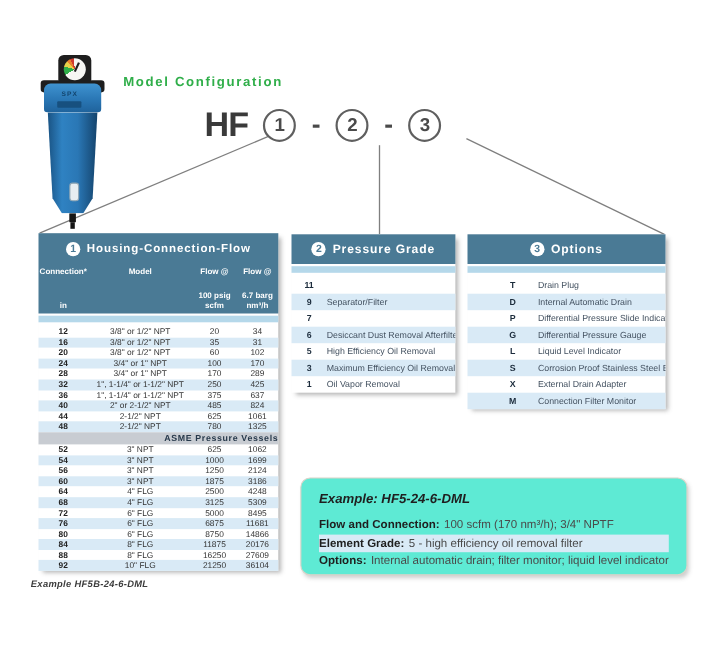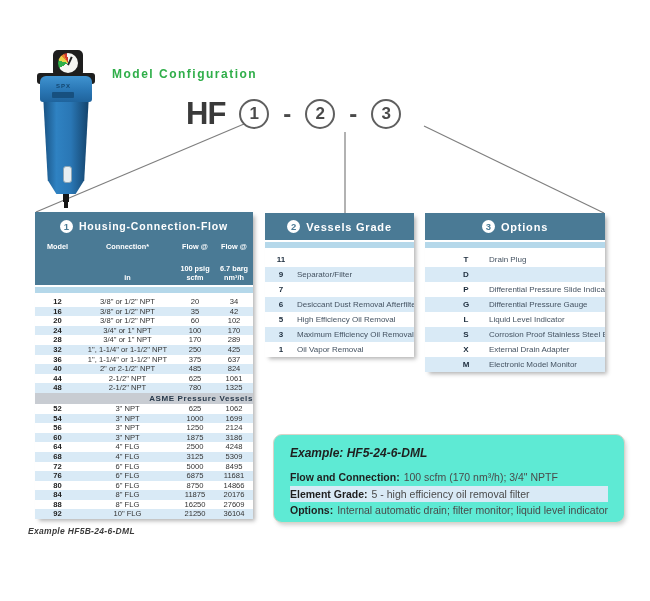--- a/index.html
+++ b/index.html
@@ -155,30 +155,30 @@
   <span class="slot-circle">3</span>
 </div>
 
 <div class="tbl" id="table1">
   <div class="tbl-title">
     <span class="num-badge">1</span>
     <span class="tbl-title-text">Housing-Connection-Flow</span>
   </div>
   <div class="t1-cols">
     <div class="t1-colcell">
+      <span>Connection*</span>
+        <span class="sp"></span>
+        <span></span>
+        <span>in</span>
+    </div>
+    <div class="t1-colcell">
       <span>Model</span>
         <span class="sp"></span>
         <span></span>
         <span></span>
-    </div>
-    <div class="t1-colcell">
-      <span>Connection*</span>
-        <span class="sp"></span>
-        <span></span>
-        <span>in</span>
     </div>
     <div class="t1-colcell">
       <span>Flow @</span>
         <span class="sp"></span>
         <span>100 psig</span>
         <span>scfm</span>
     </div>
     <div class="t1-colcell">
       <span>Flow @</span>
         <span class="sp"></span>
@@ -193,21 +193,21 @@
         <span class="c-model">12</span>
         <span>3/8" or 1/2" NPT</span>
         <span>20</span>
         <span>34</span>
       </div>
 
       <div class="t1-row alt">
         <span class="c-model">16</span>
         <span>3/8" or 1/2" NPT</span>
         <span>35</span>
-        <span>42</span>
+        <span>31</span>
       </div>
 
       <div class="t1-row">
         <span class="c-model">20</span>
         <span>3/8" or 1/2" NPT</span>
         <span>60</span>
         <span>102</span>
       </div>
 
       <div class="t1-row alt">
@@ -344,21 +344,21 @@
         <span>10" FLG</span>
         <span>21250</span>
         <span>36104</span>
       </div>
     </div>
 </div>
 
 <div class="tbl" id="table2">
   <div class="tbl-title">
     <span class="num-badge">2</span>
-    <span class="tbl-title-text">Vessels Grade</span>
+    <span class="tbl-title-text">Pressure Grade</span>
   </div>
   <div class="divider-band"></div>
   <div>
 
       <div class="code-row">
         <span class="code-cell">11</span>
       </div>
 
       <div class="code-row alt">
         <span class="code-cell">9</span>
@@ -399,20 +399,21 @@
   <div class="divider-band"></div>
   <div>
 
       <div class="code-row">
         <span class="code-cell">T</span>
         <span class="label-cell">Drain Plug</span>
       </div>
 
       <div class="code-row alt">
         <span class="code-cell">D</span>
+        <span class="label-cell">Internal Automatic Drain</span>
       </div>
 
       <div class="code-row">
         <span class="code-cell">P</span>
         <span class="label-cell">Differential Pressure Slide Indicator</span>
       </div>
 
       <div class="code-row alt">
         <span class="code-cell">G</span>
         <span class="label-cell">Differential Pressure Gauge</span>
@@ -428,21 +429,21 @@
         <span class="label-cell">Corrosion Proof Stainless Steel Element</span>
       </div>
 
       <div class="code-row">
         <span class="code-cell">X</span>
         <span class="label-cell">External Drain Adapter</span>
       </div>
 
       <div class="code-row alt">
         <span class="code-cell">M</span>
-        <span class="label-cell">Electronic Model Monitor</span>
+        <span class="label-cell">Connection Filter Monitor</span>
       </div>
     </div>
 </div>
 
 <div class="abs" id="footnote">
   <div>Example HF5B-24-6-DML</div>
 </div>
 
 <div class="abs" id="example-box">
   <div class="example-title">Example: HF5-24-6-DML</div>

